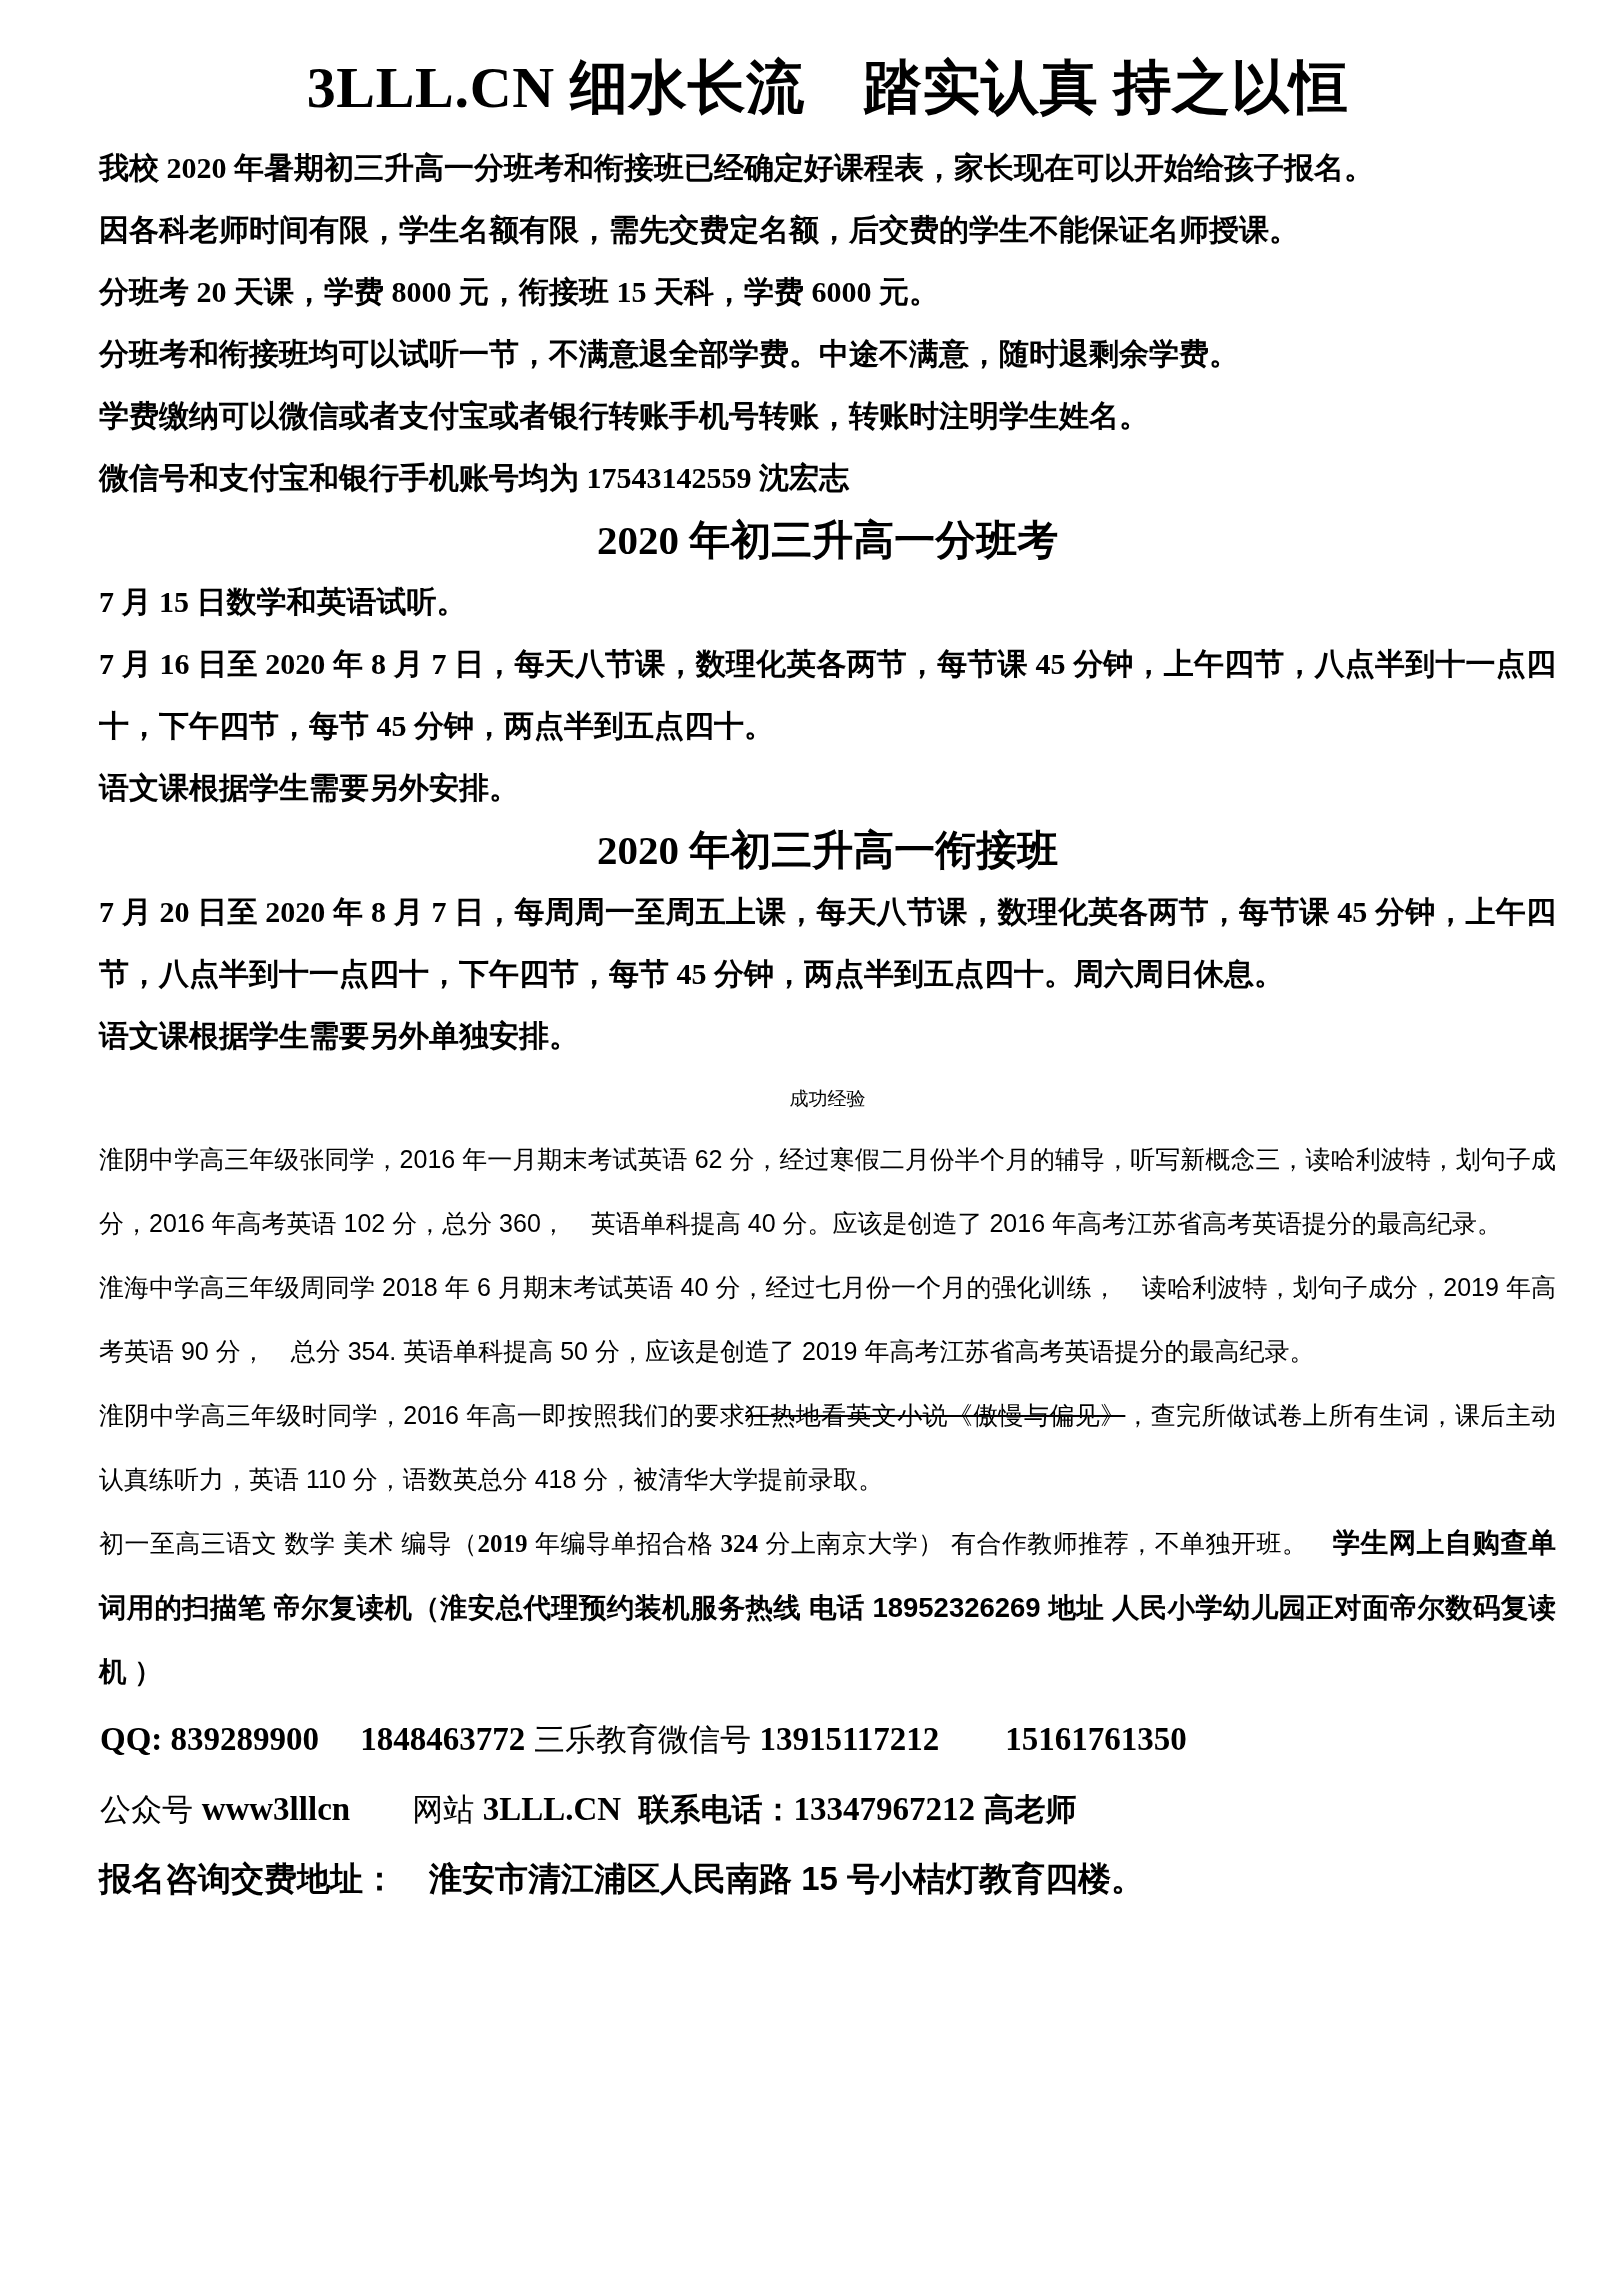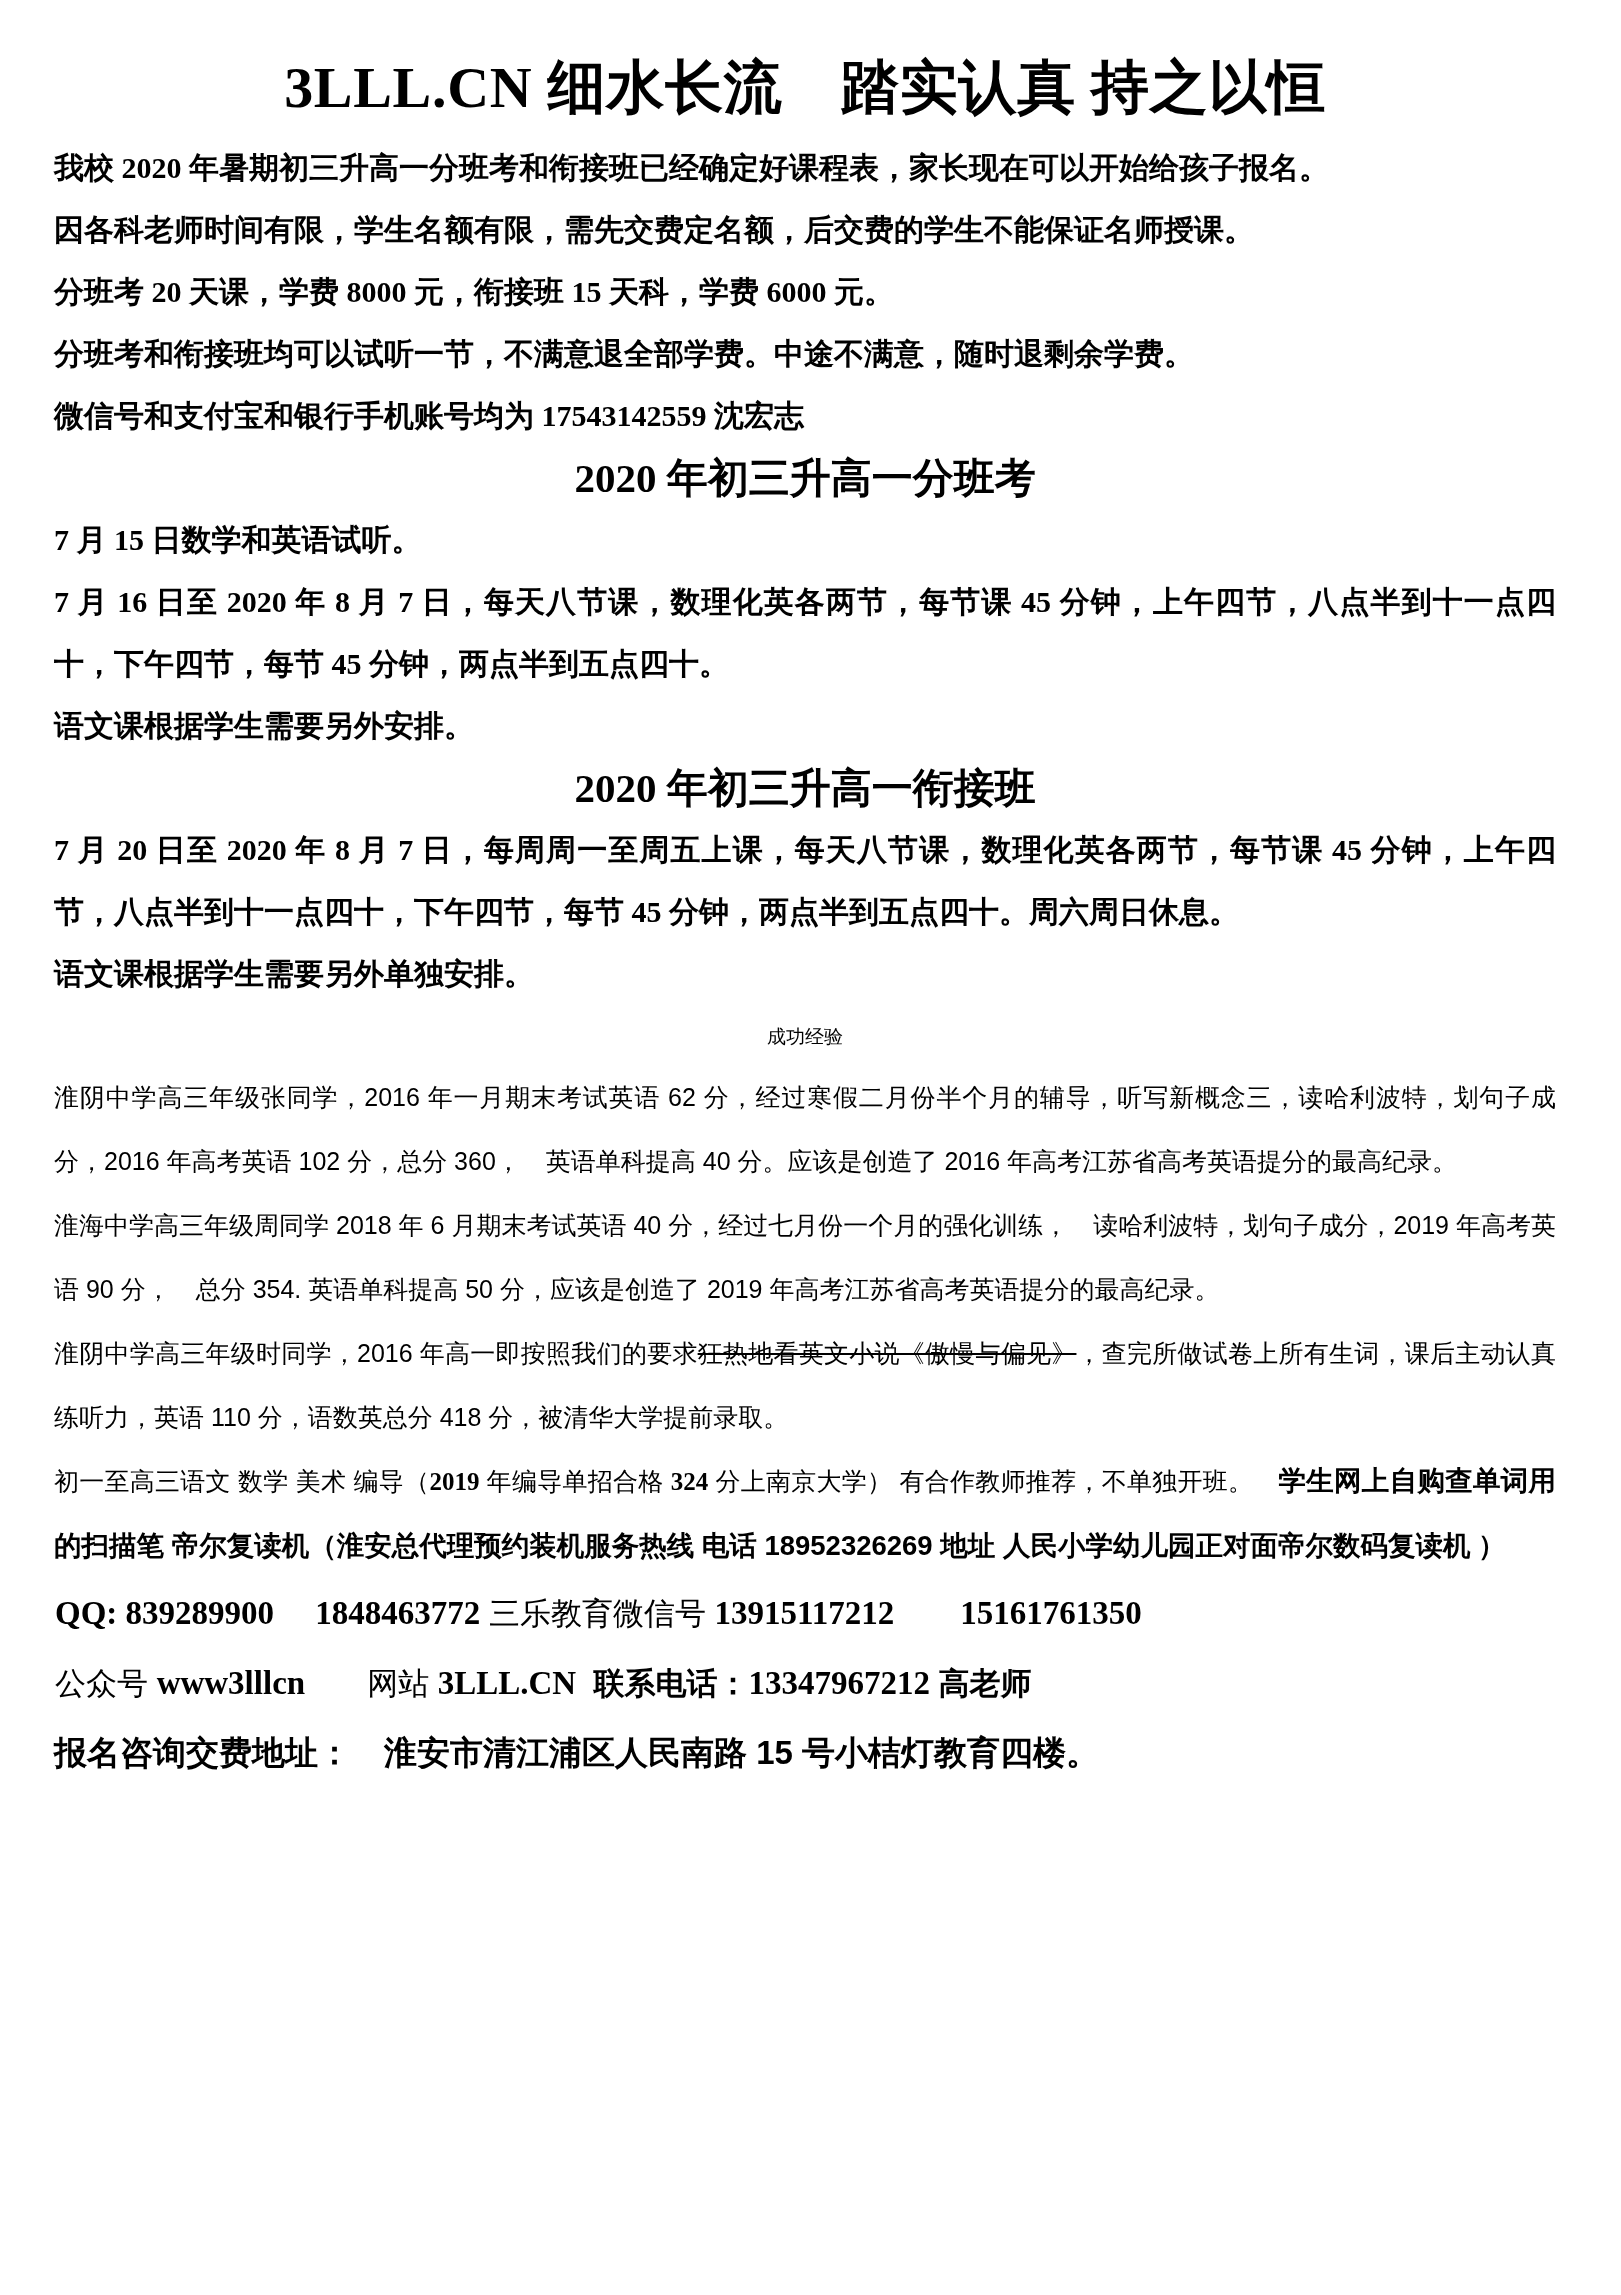--- a/index.html
+++ b/index.html
@@ -3,21 +3,21 @@
 <meta charset="utf-8">
 <style>
   html, body { margin: 0; padding: 0; background: #ffffff; }
   .page {
     position: relative;
     width: 1621px;
     height: 2295px;
     box-sizing: border-box;
     background: #ffffff;
     color: #000000;
-    padding: 30px 65px 0 54px;
+    padding: 30px 65px 0 99px;
     overflow: hidden;
   }
 
   .title {
     font-family: "Liberation Serif", "DejaVu Serif", serif;
     font-weight: 700;
     font-size: 58px;
     line-height: 1.3;
     text-align: center;
     margin: 20px 0 11.6px 0;
@@ -91,20 +91,21 @@
 <body>
 
 <div class="page">
 
   <h1 class="title">3LLL.CN 细水长流　踏实认真 持之以恒</h1>
 
   <p class="big">我校 2020 年暑期初三升高一分班考和衔接班已经确定好课程表，家长现在可以开始给孩子报名。</p>
   <p class="big">因各科老师时间有限，学生名额有限，需先交费定名额，后交费的学生不能保证名师授课。</p>
   <p class="big">分班考 20 天课，学费 8000 元，衔接班 15 天科，学费 6000 元。</p>
   <p class="big">分班考和衔接班均可以试听一节，不满意退全部学费。中途不满意，随时退剩余学费。</p>
+  <p class="big">学费缴纳可以微信或者支付宝或者银行转账手机号转账，转账时注明学生姓名。</p>
   <p class="big">微信号和支付宝和银行手机账号均为 17543142559 沈宏志</p>
 
   <h2 class="big-center">2020 年初三升高一分班考</h2>
   <p class="big">7 月 15 日数学和英语试听。</p>
   <p class="big">7 月 16 日至 2020 年 8 月 7 日，每天八节课，数理化英各两节，每节课 45 分钟，上午四节，八点半到十一点四十，下午四节，每节 45 分钟，两点半到五点四十。</p>
   <p class="big">语文课根据学生需要另外安排。</p>
 
   <h2 class="big-center">2020 年初三升高一衔接班</h2>
   <p class="big">7 月 20 日至 2020 年 8 月 7 日，每周周一至周五上课，每天八节课，数理化英各两节，每节课 45 分钟，上午四节，八点半到十一点四十，下午四节，每节 45 分钟，两点半到五点四十。周六周日休息。</p>
   <p class="big">语文课根据学生需要另外单独安排。</p>

